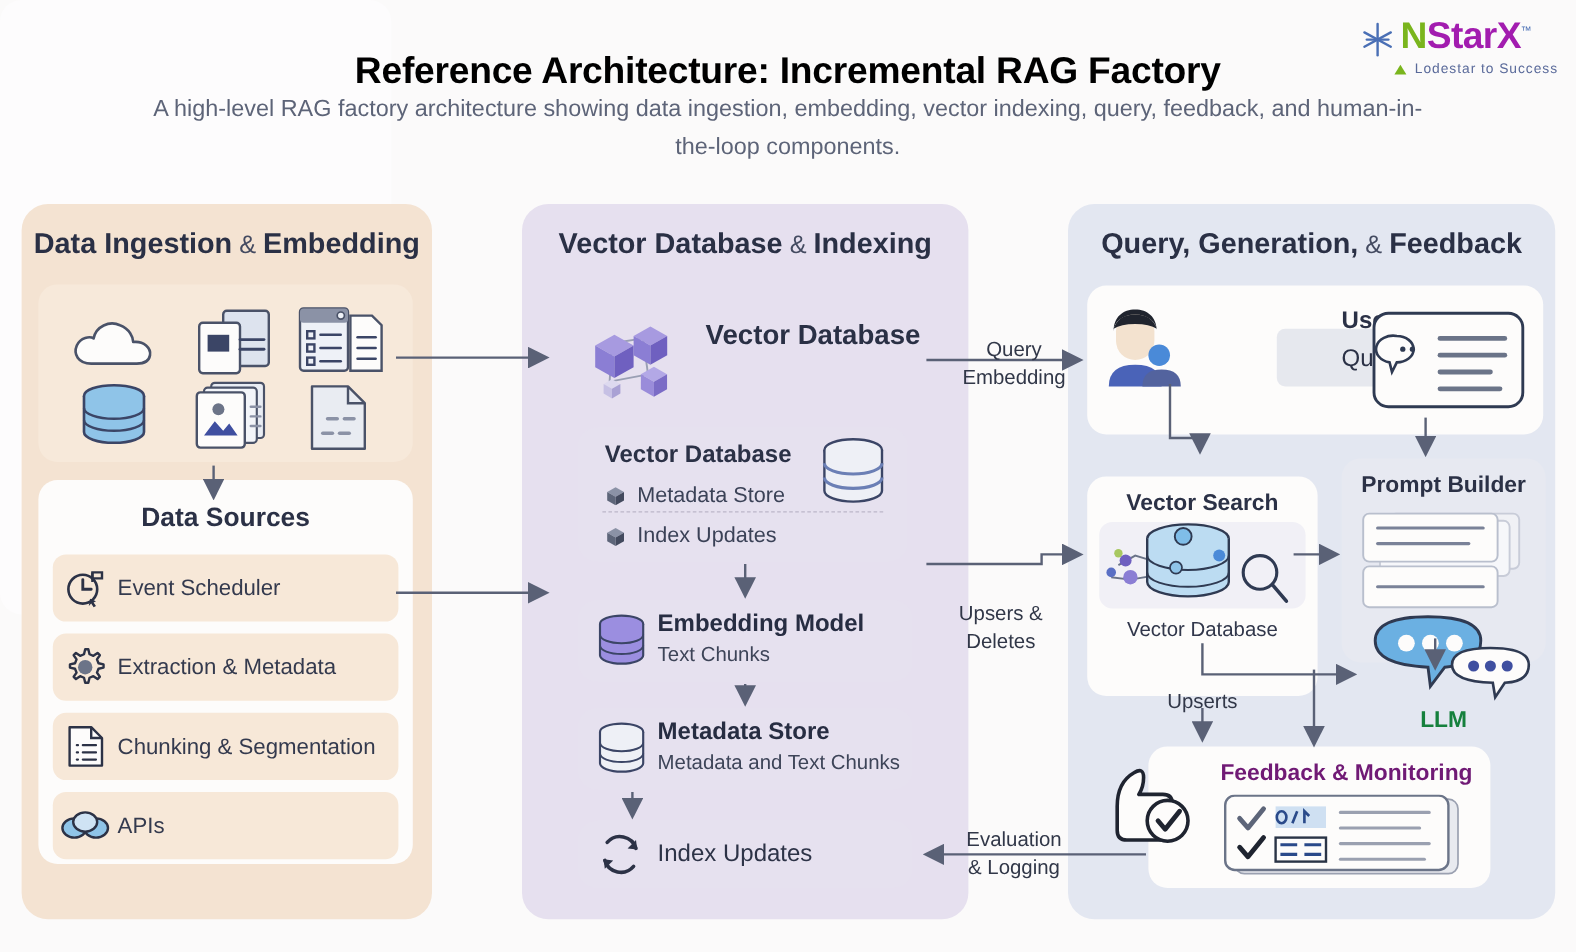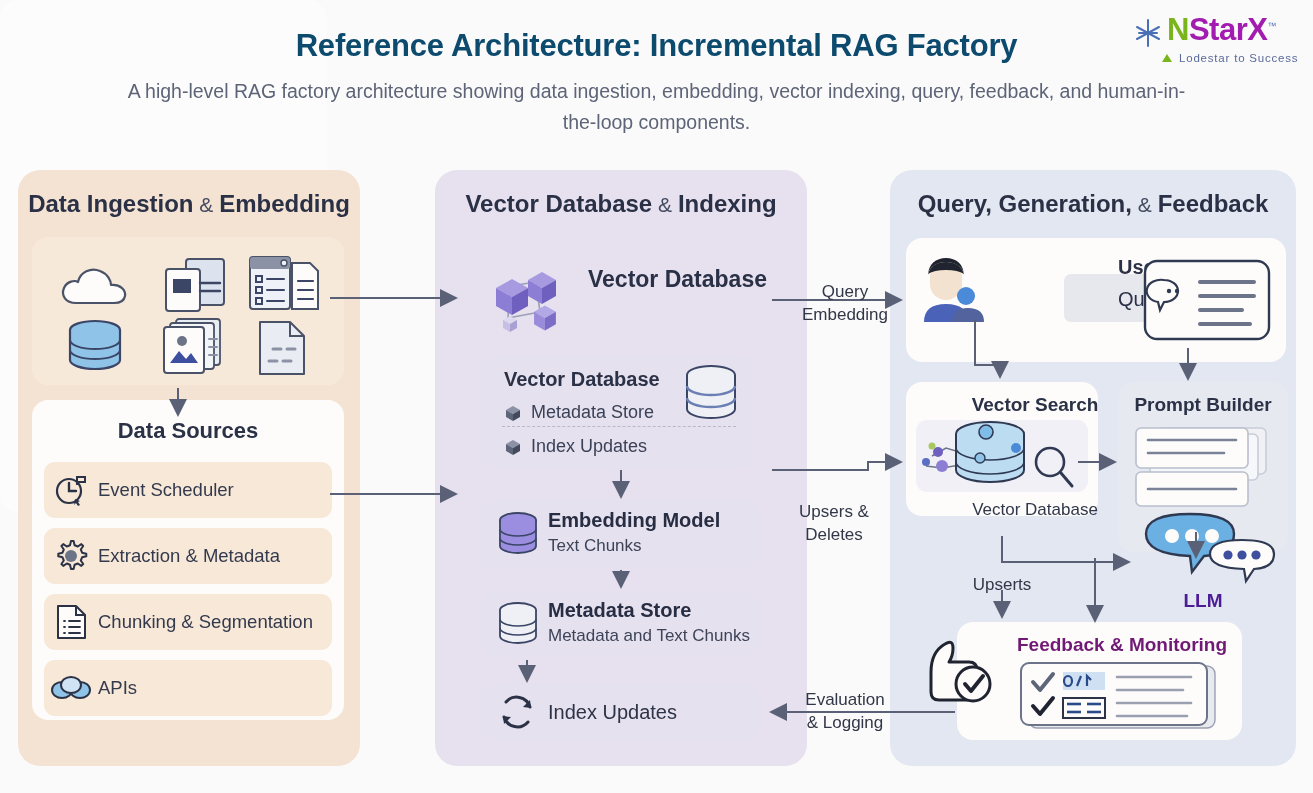--- a/index.html
+++ b/index.html
@@ -7,24 +7,24 @@
     width: 1313px; height: 793px;
     background: #fbfafa;
     font-family: "Liberation Sans", sans-serif;
     color: #2c3246;
     overflow: hidden;
   }
   #root { position: relative; width: 1313px; height: 793px; }
 
   
   .title {
-    position: absolute; left: 0; top: 28px; width: 1313px;
+    position: absolute; left: 0; top: 41px; width: 1313px;
     text-align: center;
     font-size: 31px; font-weight: bold; letter-spacing: -0.2px;
-    color: #0c4a6e;
+    color: #000000;
   }
   .subtitle {
     position: absolute; left: 50%; top: 76px; transform: translateX(-50%);
     width: 1080px; text-align: center;
     font-size: 19.5px; line-height: 31px; color: #5d6478;
   }
 
   
   .logo { position: absolute; right: 14px; top: 16px; width: 170px; height: 52px; }
   .logo-mark { position: absolute; left: 4px; top: 2px; }
@@ -85,30 +85,30 @@
   .mid-main { position: absolute; left: 66px; top: 9px; font-size: 20px; font-weight: bold; color: #272d42; }
   .mid-sub  { position: absolute; left: 66px; top: 36px; font-size: 17px; color: #3d4458; }
   .mid-solo { position: absolute; left: 66px; top: 50%; transform: translateY(-50%); font-size: 20px; color: #2d3347; }
 
   
   #card-userquery { left: 906px; top: 238px; width: 380px; height: 124px; }
   #uq-label { position: absolute; left: 212px; top: 18px; font-size: 20px; font-weight: bold; color: #2b3146; }
   #uq-chip { position: absolute; left: 158px; top: 36px; width: 152px; height: 48px; background: #e6e8ee; border-radius: 7px; }
   #uq-chip-text { position: absolute; left: 212px; top: 50px; font-size: 20px; color: #2b3146; }
 
-  #card-vsearch { left: 906px; top: 382px; width: 192px; height: 134px; padding-left: 33px; }
+  #card-vsearch { left: 906px; top: 397px; width: 192px; height: 183px; }
   #vs-title { top: 12px; font-size: 19px; }
   #vs-inner { position: absolute; left: 10px; top: 38px; width: 172px; height: 72px; background: #f1f0f6; border-radius: 11px; }
   #vs-sub { position: absolute; width: 100%; top: 118px; text-align: center; font-size: 17px; color: #31374b; }
 
   #card-prompt { left: 1118px; top: 382px; width: 170px; height: 170px; background: #e7e9f1; }
   #pb-title { top: 12px; font-size: 19px; }
 
   #llm-label { position: absolute; left: 1118px; top: 590px; width: 170px; text-align: center;
-    font-size: 19px; font-weight: bold; color: #4c1d95; }
+    font-size: 19px; font-weight: bold; color: #15803d; }
 
   #card-feedback { left: 957px; top: 622px; width: 285px; height: 118px; }
   #fb-title { position: absolute; left: 60px; top: 12px; width: 222px; text-align: left; font-size: 19px; font-weight: bold; color: #701a75; }
 
   
   .conn-label { position: absolute; text-align: center; font-size: 17px; line-height: 23px; color: #313748; }
 
   svg.overlay { position: absolute; left: 0; top: 0; width: 1313px; height: 793px; pointer-events: none; }
 </style>
 </head>

